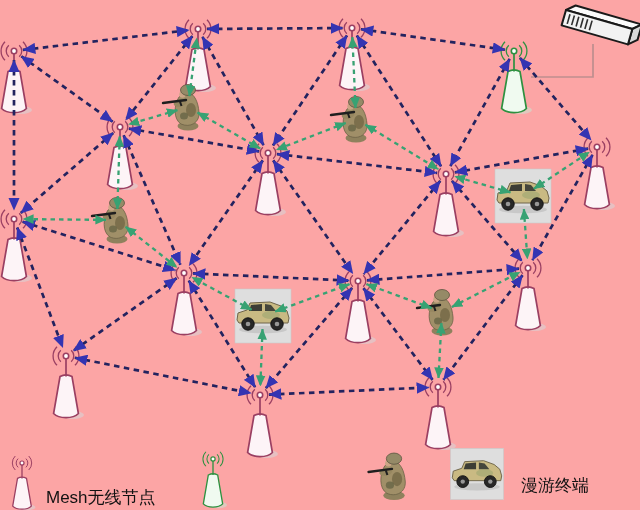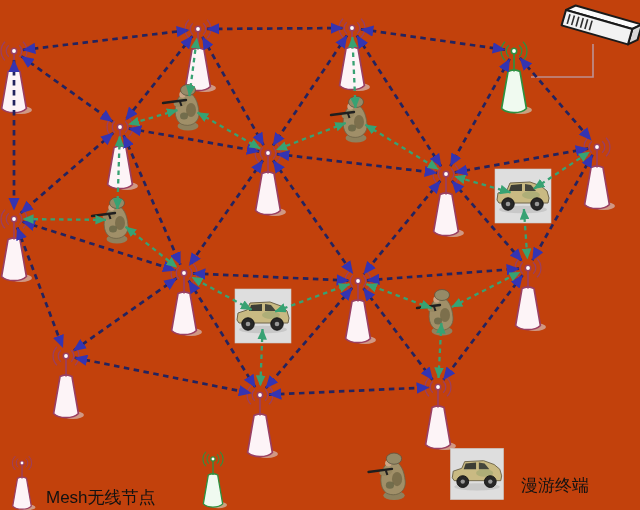--- a/index.html
+++ b/index.html
@@ -1,16 +1,16 @@
 <!DOCTYPE html>
 <html><head>
 <meta charset="utf-8">
 <style>
   html,body{margin:0;padding:0;background:#ffffff;}
-  .stage{position:relative;width:640px;height:510px;background:#c2410c;overflow:hidden;
+  .stage{position:relative;width:640px;height:510px;background:#fca5a5;overflow:hidden;
          font-family:"Liberation Sans","DejaVu Sans",sans-serif;}
   .stage svg{position:absolute;left:0;top:0;}
   .legend-label{position:absolute;font-size:17px;color:#121212;white-space:nowrap;
                 font-family:"Liberation Sans","DejaVu Sans",sans-serif;}
 </style>
 </head>
 <body>
 
 <div class="stage">
   <svg id="diagram" width="640" height="510" viewBox="0 0 640 510">

